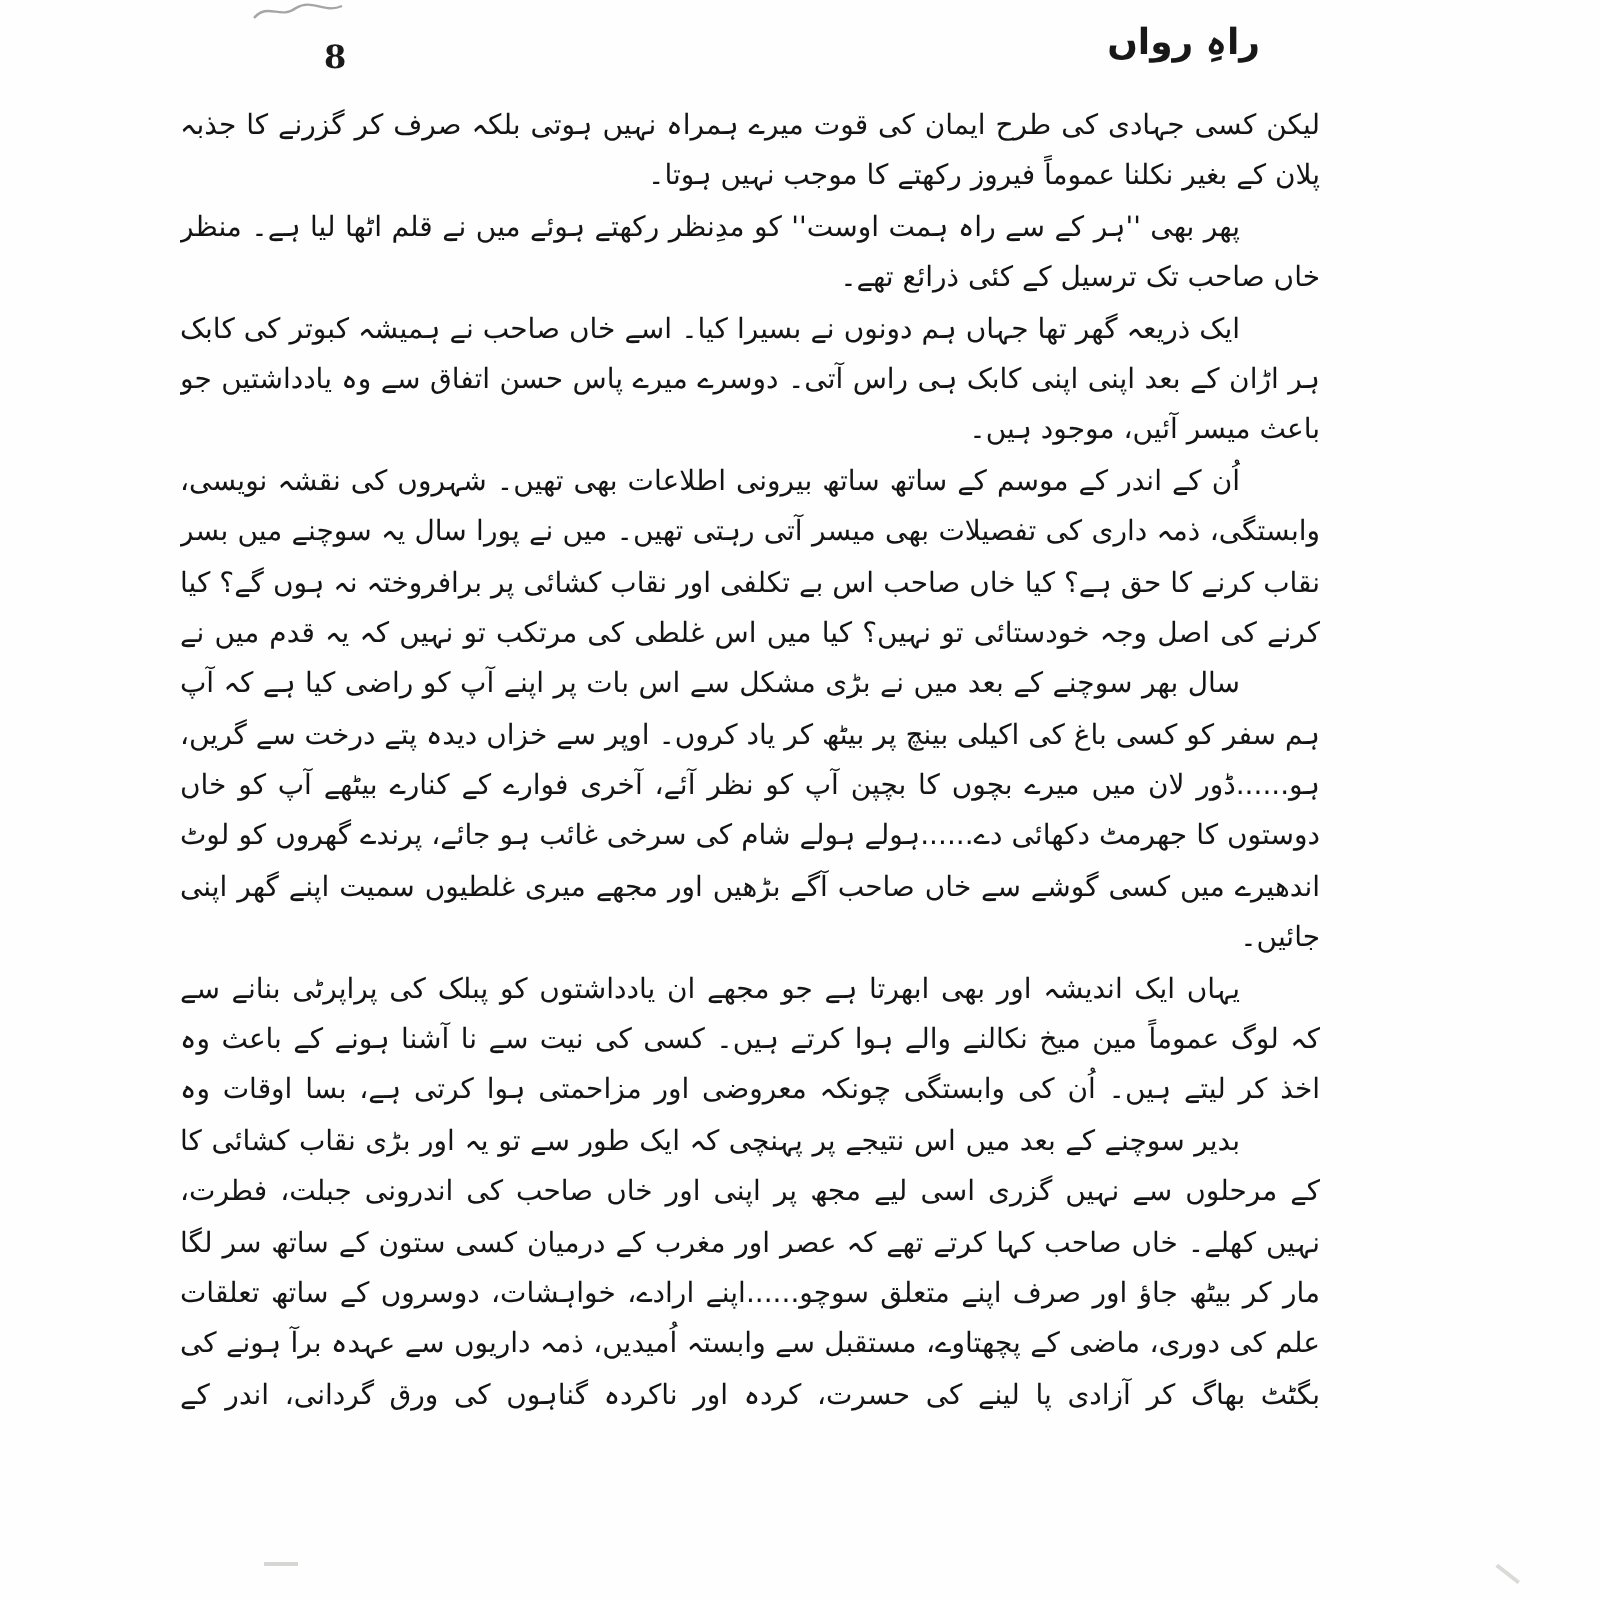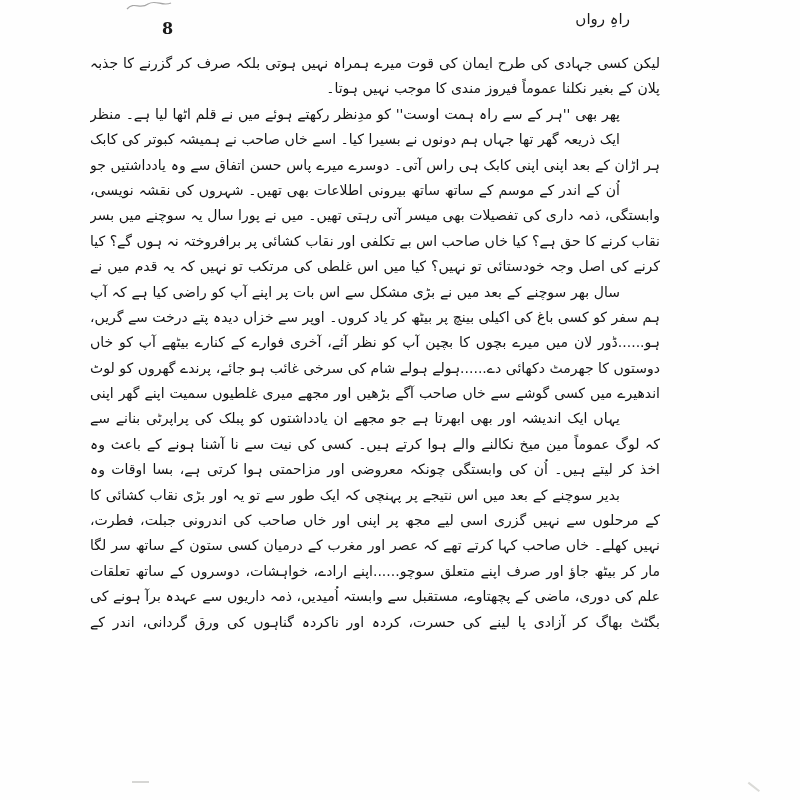--- a/index.html
+++ b/index.html
@@ -12,21 +12,21 @@
   }
   .page {
     position: relative;
     width: 800px; height: 800px;
     background: #fefefe;
   }
   
   .header-title {
     position: absolute;
     top: 10px; right: 170px;
-    font-size: 15px; font-weight: normal;
+    font-size: 18px; font-weight: bold;
     direction: rtl;
     color: #181818;
   }
   .page-number {
     position: absolute;
     top: 19px; left: 162px;
     font-family: "DejaVu Serif", serif;
     font-size: 16px; font-weight: bold;
     color: #1a1a1a;
   }
@@ -69,33 +69,36 @@
   <svg class="artifact artifact-squiggle" width="46" height="12" viewBox="0 0 46 12">
     <path d="M1,9 C8,1 14,10 22,4 C30,-1 36,7 45,3" fill="none" stroke="#777" stroke-width="1.2"></path>
   </svg>
 
   <div class="header-title">راہِ رواں</div>
 
   <div class="page-number">8</div>
 
   <div class="text-block">
     <div class="line full">لیکن کسی جہادی کی طرح ایمان کی قوت میرے ہمراہ نہیں ہوتی بلکہ صرف کر گزرنے کا جذبہ ساتھ رہتا ہے۔ ایسی مہم پر ماسٹر</div>
-    <div class="line last">پلان کے بغیر نکلنا عموماً فیروز مندی کا موجب نہیں ہوتا۔</div>
+    <div class="line last">پلان کے بغیر نکلنا عموماً فیروز رکھتے کا موجب نہیں ہوتا۔</div>
     <div class="line first">پھر بھی ''ہر کے سے راہ ہمت اوست'' کو مدِنظر رکھتے ہوئے میں نے قلم اٹھا لیا ہے۔ منظر کشی کے لیے میرے پاس</div>
+    <div class="line last">خاں صاحب تک ترسیل کے کئی ذرائع تھے۔</div>
     <div class="line first">ایک ذریعہ گھر تھا جہاں ہم دونوں نے بسیرا کیا۔ اسے خاں صاحب نے ہمیشہ کبوتر کی کابک سمجھا کہ اُڑتے اور</div>
     <div class="line full">ہر اڑان کے بعد اپنی اپنی کابک ہی راس آتی۔ دوسرے میرے پاس حسن اتفاق سے وہ یادداشتیں جو ساتھ رہنے کے</div>
+    <div class="line last">باعث میسر آئیں، موجود ہیں۔</div>
     <div class="line first">اُن کے اندر کے موسم کے ساتھ ساتھ بیرونی اطلاعات بھی تھیں۔ شہروں کی نقشہ نویسی، اپنی نقل وحرکت، کام کی</div>
     <div class="line full">وابستگی، ذمہ داری کی تفصیلات بھی میسر آتی رہتی تھیں۔ میں نے پورا سال یہ سوچنے میں بسر کیا کہ کیا مجھے خاں صاحب کو بے</div>
     <div class="line full">نقاب کرنے کا حق ہے؟ کیا خاں صاحب اس بے تکلفی اور نقاب کشائی پر برافروختہ نہ ہوں گے؟ کیا ان کو آپ کے پرد</div>
     <div class="line full">کرنے کی اصل وجہ خودستائی تو نہیں؟ کیا میں اس غلطی کی مرتکب تو نہیں کہ یہ قدم میں نے اپنی شخصیت کا تاج محل بنانے کی</div>
     <div class="line first">سال بھر سوچنے کے بعد میں نے بڑی مشکل سے اس بات پر اپنے آپ کو راضی کیا ہے کہ آپ کے ساتھ اپنے</div>
     <div class="line full">ہم سفر کو کسی باغ کی اکیلی بینچ پر بیٹھ کر یاد کروں۔ اوپر سے خزاں دیدہ پتے درخت سے گریں، ہوا میں نومبر کے مہینے کی خنکی</div>
     <div class="line full">ہو......ڈور لان میں میرے بچوں کا بچپن آپ کو نظر آئے، آخری فوارے کے کنارے بیٹھے آپ کو خاں صاحب کے</div>
     <div class="line full">دوستوں کا جھرمٹ دکھائی دے......ہولے ہولے شام کی سرخی غائب ہو جائے، پرندے گھروں کو لوٹ جائیں اور</div>
     <div class="line full">اندھیرے میں کسی گوشے سے خاں صاحب آگے بڑھیں اور مجھے میری غلطیوں سمیت اپنے گھر اپنی کابک میں واپس لے</div>
+    <div class="line last">جائیں۔</div>
     <div class="line first">یہاں ایک اندیشہ اور بھی ابھرتا ہے جو مجھے ان یادداشتوں کو پبلک کی پراپرٹی بنانے سے روکتا رہا۔ وہ کھٹکا یہ ہے</div>
     <div class="line full">کہ لوگ عموماً مین میخ نکالنے والے ہوا کرتے ہیں۔ کسی کی نیت سے نا آشنا ہونے کے باعث وہ کچھ سے کچھ اور ہی مطالب</div>
     <div class="line full">اخذ کر لیتے ہیں۔ اُن کی وابستگی چونکہ معروضی اور مزاحمتی ہوا کرتی ہے، بسا اوقات وہ ایسے ایسے کیڑے نکال کر ہتھیلی پر</div>
     <div class="line first">بدیر سوچنے کے بعد میں اس نتیجے پر پہنچی کہ ایک طور سے تو یہ اور بڑی نقاب کشائی کا عمل ہوگا۔ میں عرفان ذات</div>
     <div class="line full">کے مرحلوں سے نہیں گزری اسی لیے مجھ پر اپنی اور خاں صاحب کی اندرونی جبلت، فطرت، طبیعت، کردار کے اصل بھید</div>
     <div class="line full">نہیں کھلے۔ خاں صاحب کہا کرتے تھے کہ عصر اور مغرب کے درمیان کسی ستون کے ساتھ سر لگا کر آنکھیں موند آلتی پالتی</div>
     <div class="line full">مار کر بیٹھ جاؤ اور صرف اپنے متعلق سوچو......اپنے ارادے، خواہشات، دوسروں کے ساتھ تعلقات کے الجھے دھاگے، عمل اور</div>
     <div class="line full">علم کی دوری، ماضی کے پچھتاوے، مستقبل سے وابستہ اُمیدیں، ذمہ داریوں سے عہدہ برآ ہونے کی صلاحیت اور ان سے</div>
     <div class="line full">بگٹٹ بھاگ کر آزادی پا لینے کی حسرت، کردہ اور ناکردہ گناہوں کی ورق گردانی، اندر کے موسموں کی چھان بین.....غرض</div>
   </div>

